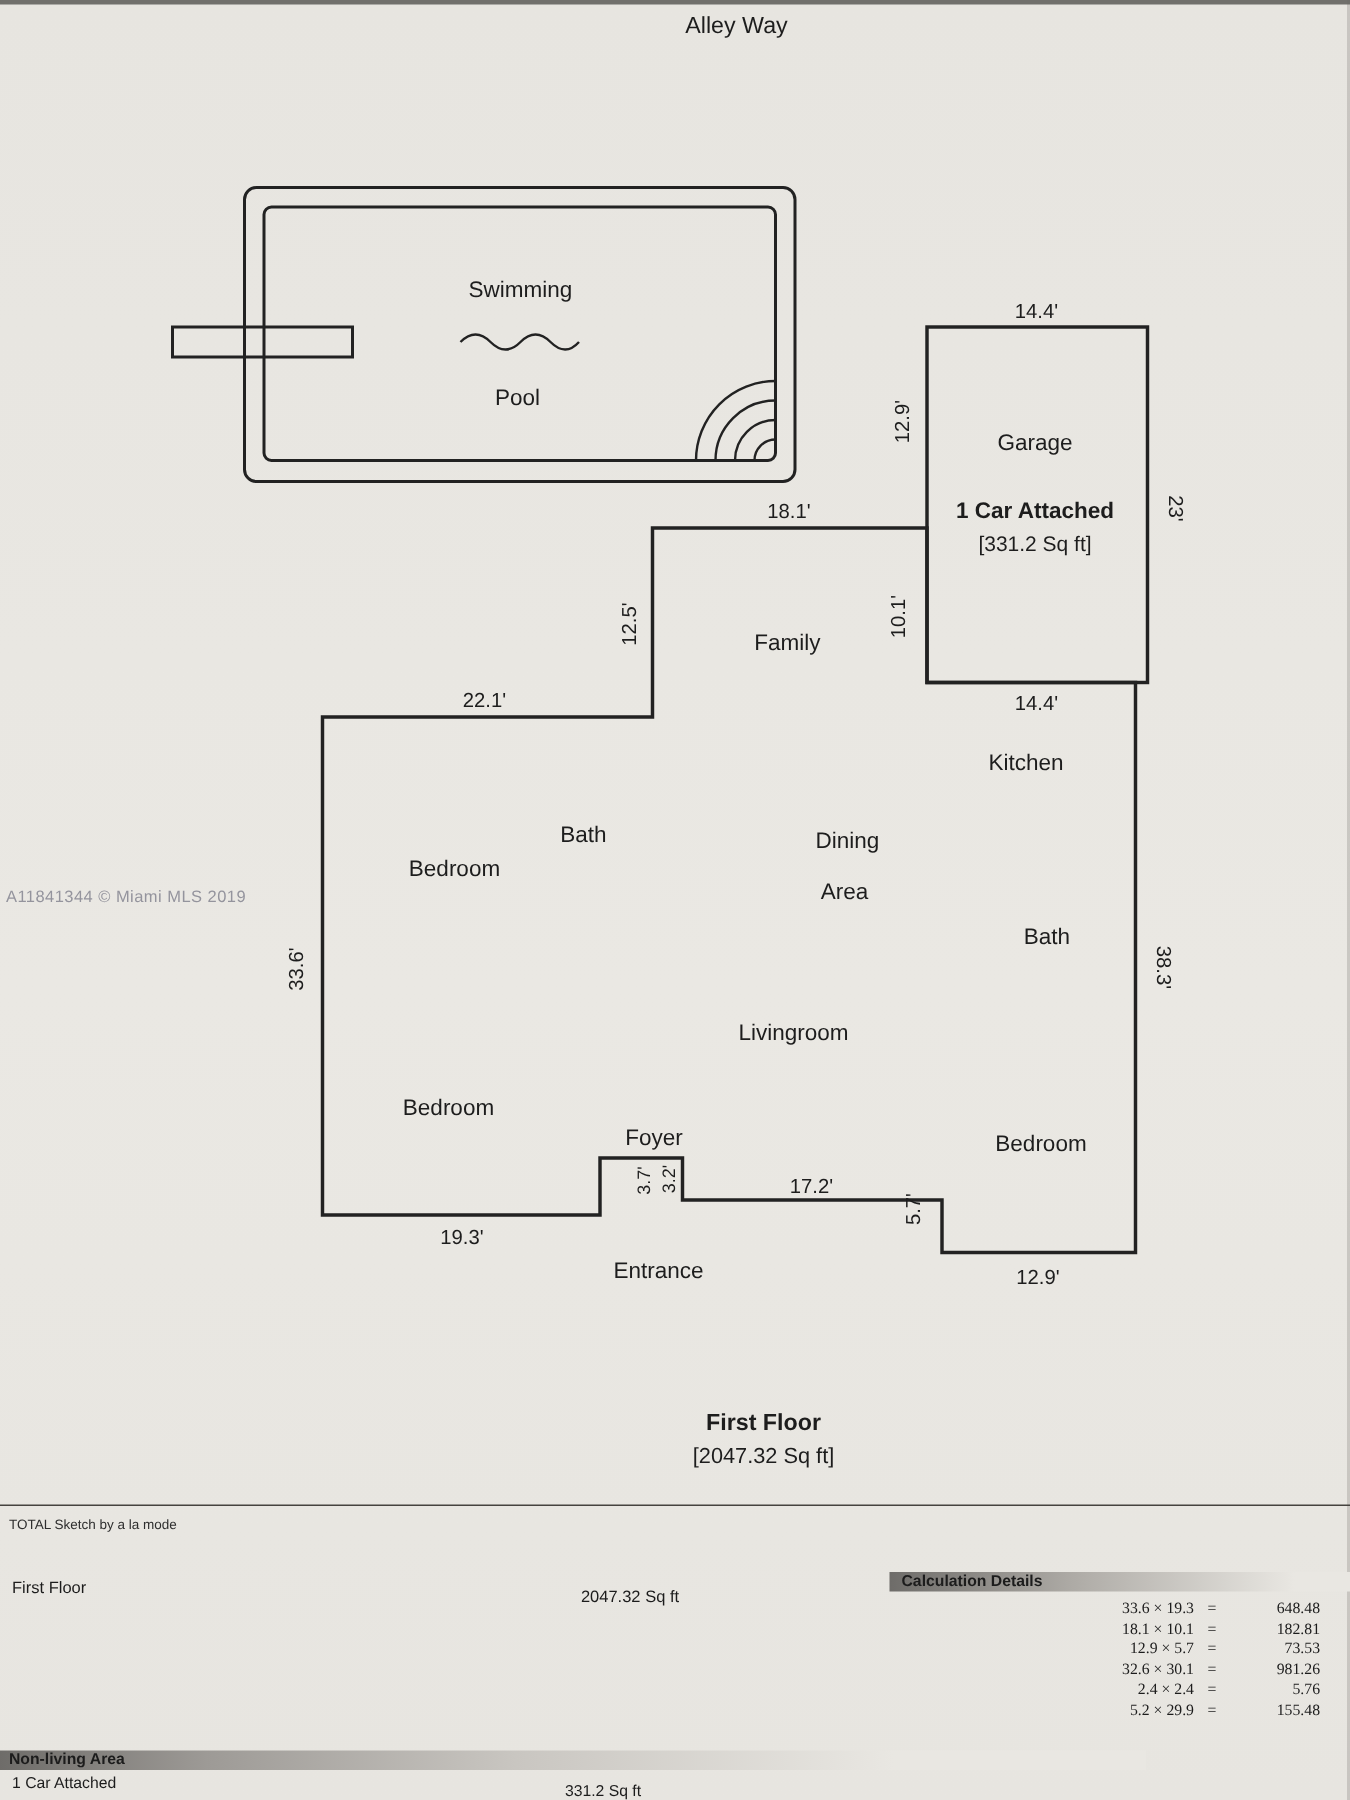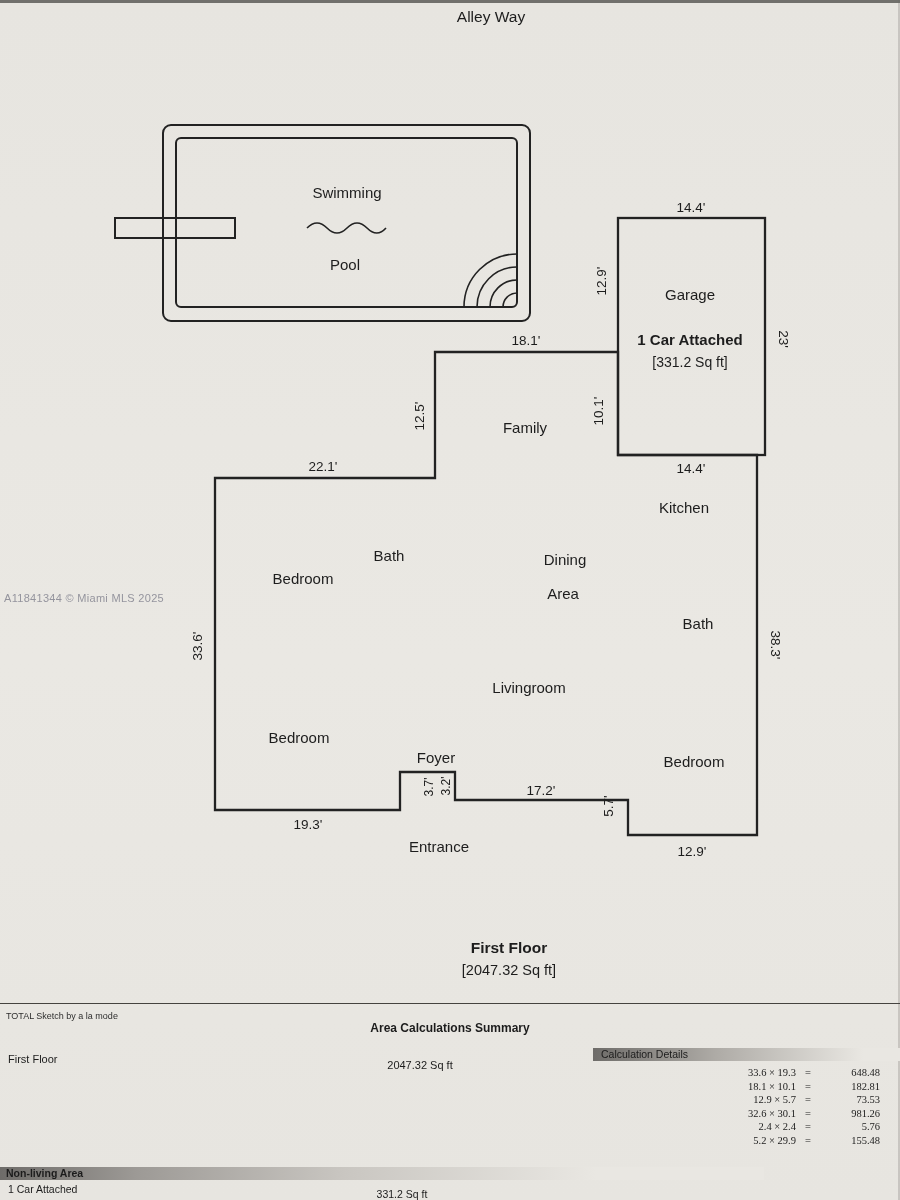--- a/index.html
+++ b/index.html
@@ -22,21 +22,21 @@
   .summary{position:absolute;left:0;top:1003px;width:900px;height:197px;border-top:1px solid #45433f;color:#1c1c1c;padding-left:20px;}
   .summary .abs{position:absolute;}
   .credit{left:6px;top:7px;font-size:9px;color:#2e2e2e;}
   .sum-title{left:0;top:17px;width:900px;text-align:center;font-size:12px;font-weight:bold;}
   .gbar{background:linear-gradient(90deg,#6e6c69 0%,#9d9a96 18%,#c9c6c1 45%,#e9e7e2 78%);}
   .gbar2{background:linear-gradient(90deg,#6e6c69 0%,#aeaba6 40%,#e9e7e2 88%);}
   .bar-living{left:0;top:32px;width:900px;height:13px;border-top:1px solid #2c2a28;
     font-size:10.5px;font-weight:bold;line-height:13px;padding-left:6px;box-sizing:border-box;}
   .ff-label{left:8px;top:49px;font-size:11px;}
   .ff-value{left:330px;top:55px;width:180px;text-align:center;font-size:11px;}
-  .bar-calc{left:593px;top:44px;width:307px;height:13px;font-size:10.5px;font-weight:normal;
+  .bar-calc{left:593px;top:44px;width:307px;height:13px;font-size:10.5px;font-weight:bold;
     line-height:13px;padding-left:8px;box-sizing:border-box;}
   .calc-list{left:600px;top:62px;width:280px;font-size:10.5px;}
   .calc-line{display:flex;justify-content:flex-end;height:13.5px;line-height:13.5px;font-family:Liberation Serif, serif;}
   .calc-line .expr{width:120px;text-align:right;}
   .calc-line .eq{width:24px;text-align:center;}
   .calc-line .res{width:60px;text-align:right;}
   .bar-total{left:0;top:147px;width:900px;height:14px;font-size:11px;font-weight:bold;
     line-height:14px;padding-left:6px;box-sizing:border-box;}
   .total-value{position:absolute;left:330px;top:0;width:180px;text-align:center;font-weight:bold;}
   .bar-nonliving{left:0;top:163px;width:764px;height:13px;font-size:10.5px;font-weight:bold;
@@ -102,25 +102,24 @@
     <text x="529" y="693" font-size="15" text-anchor="middle">Livingroom</text>
     <text x="299" y="743" font-size="15" text-anchor="middle">Bedroom</text>
     <text x="436" y="763" font-size="15" text-anchor="middle">Foyer</text>
     <text x="694" y="767" font-size="15" text-anchor="middle">Bedroom</text>
     <text x="439" y="852" font-size="15" text-anchor="middle">Entrance</text>
 
     <text x="509" y="953" font-size="15.5" font-weight="bold" text-anchor="middle">First Floor</text>
     <text x="509" y="975" font-size="14.5" text-anchor="middle">[2047.32 Sq ft]</text>
   </svg>
 
-  <div class="wm">A11841344 © Miami MLS 2025</div>
+  <div class="wm">A11841344 © Miami MLS 2019</div>
 
   <div class="summary">
     <div class="abs credit">TOTAL Sketch by a la mode</div>
-    <div class="abs sum-title">Area Calculations Summary</div>
 
 
     <div class="abs ff-label">First Floor</div>
     <div class="abs ff-value">2047.32 Sq ft</div>
 
     <div class="abs gbar2 bar-calc">Calculation Details</div>
 
     <div class="abs calc-list">
       <div class="calc-line">
         <span class="expr">33.6 × 19.3</span>

